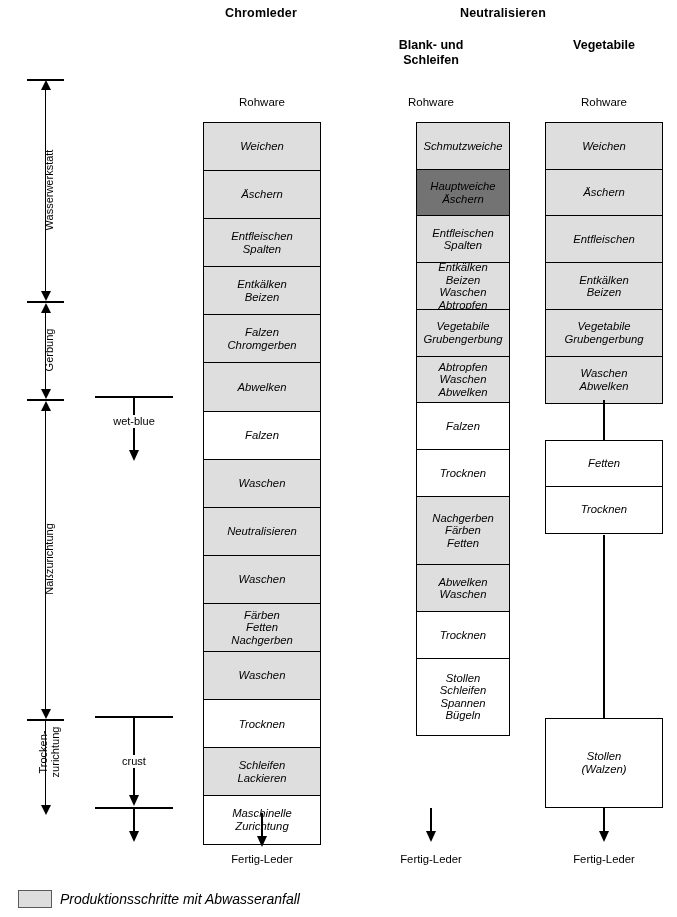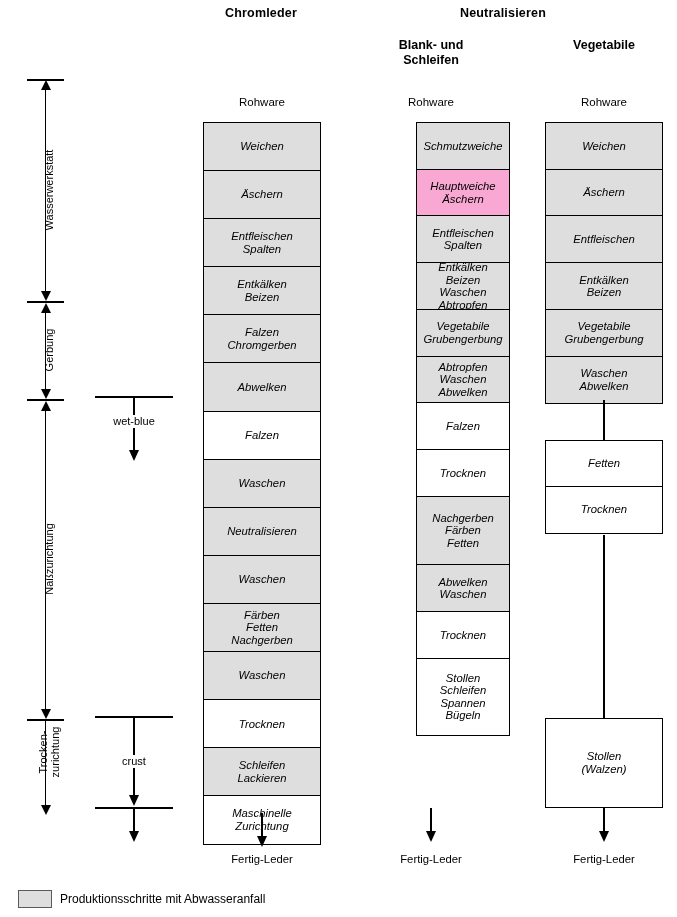--- a/index.html
+++ b/index.html
@@ -115,21 +115,22 @@
 
   
   .legend-swatch {
     position: absolute;
     background: #dedede;
     border: 1.1px solid #5a5a5a;
     box-sizing: border-box;
   }
   .legend-text {
     position: absolute;
-    font-size: 12px;
+    font-size: 14px;
+    font-style: italic;
     line-height: 14px;
     white-space: nowrap;
   }
 </style>
 </head>
 <body>
 
 <div id="root">
 
   <div class="abs col-title" style="left:188px; top:6px; width:146px;text-align:center;">Chromleder</div>
@@ -197,21 +198,21 @@
       <div class="pbox" style="height: 49.4px;">
         <span style="white-space: pre-line;">Maschinelle
 Zurichtung</span>
       </div>
     </div>
 
   <div class="stack" id="stack-1-0" style="left:372px; top:122px; width:94px;margin-left:44px;">
       <div class="pbox shaded" style="height: 48px; background: rgb(222, 222, 222);">
         <span style="white-space: pre-line;">Schmutzweiche</span>
       </div>
-      <div class="pbox shaded" style="height: 48px; background: #f9a8d4;">
+      <div class="pbox shaded" style="height: 48px; background: #737373;">
         <span style="white-space: pre-line;">Hauptweiche
 Äschern</span>
       </div>
       <div class="pbox shaded" style="height: 48px; background: rgb(222, 222, 222);">
         <span style="white-space: pre-line;">Entfleischen
 Spalten</span>
       </div>
       <div class="pbox shaded" style="height: 48px; background: rgb(222, 222, 222);">
         <span style="white-space: pre-line;">Entkälken
 Beizen

